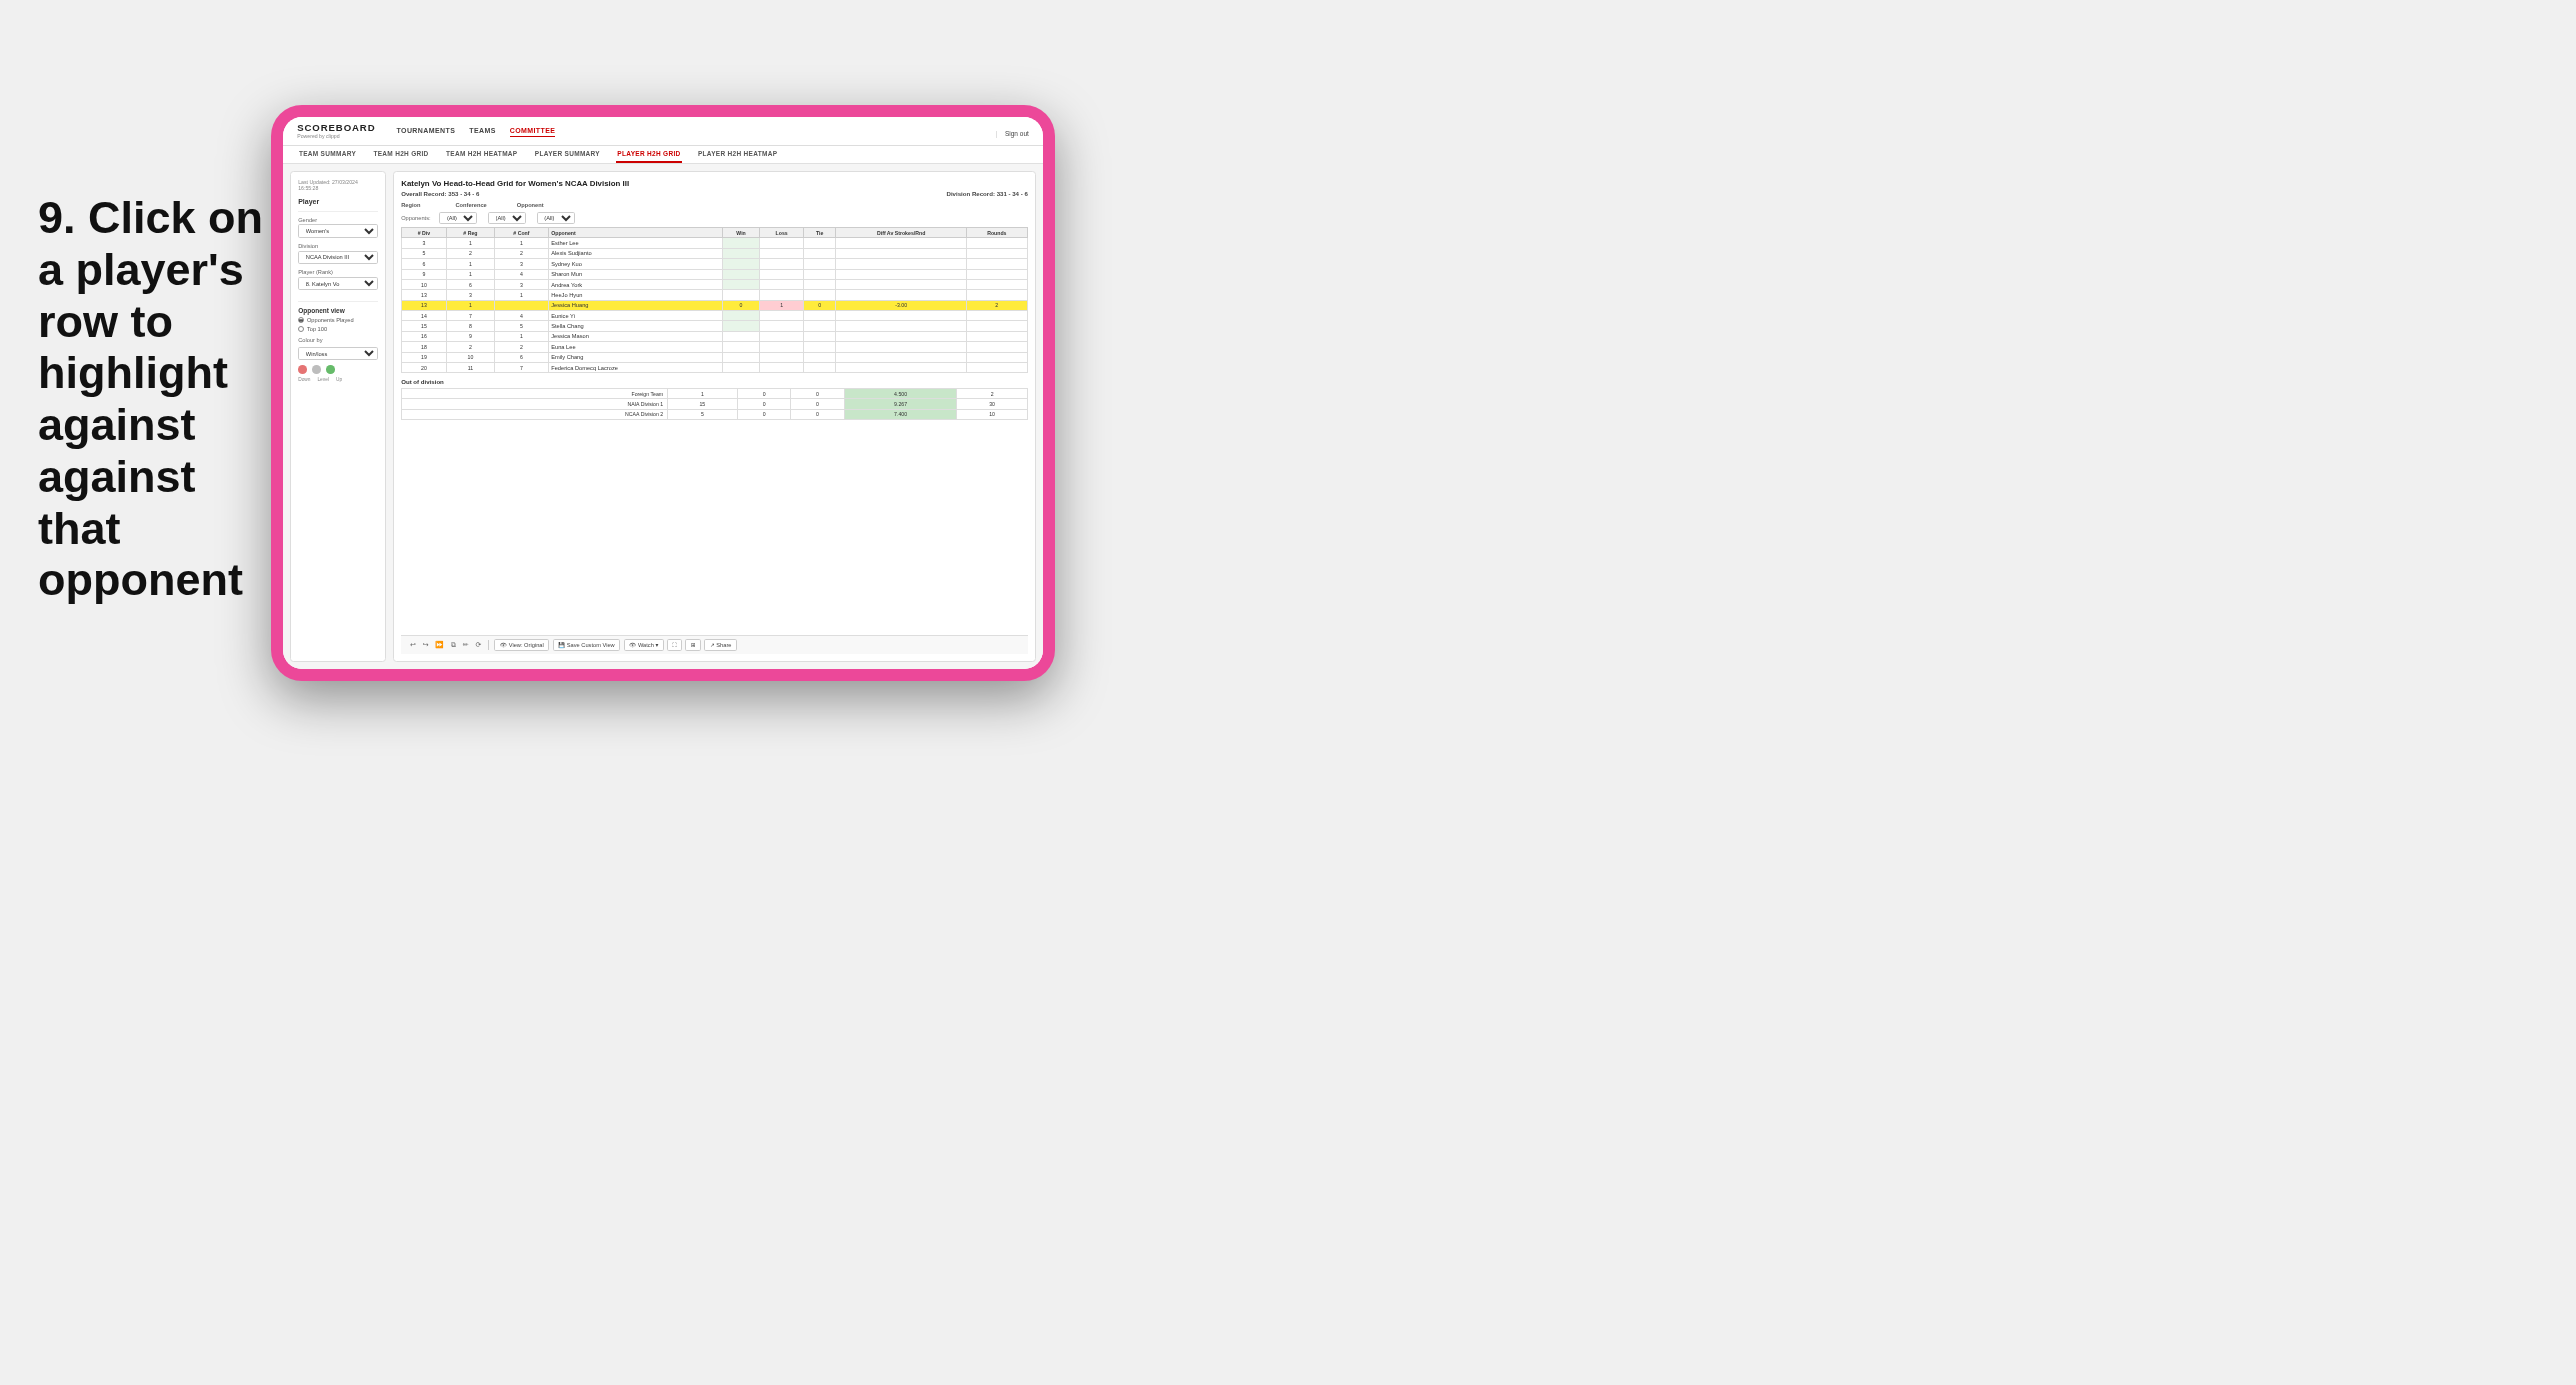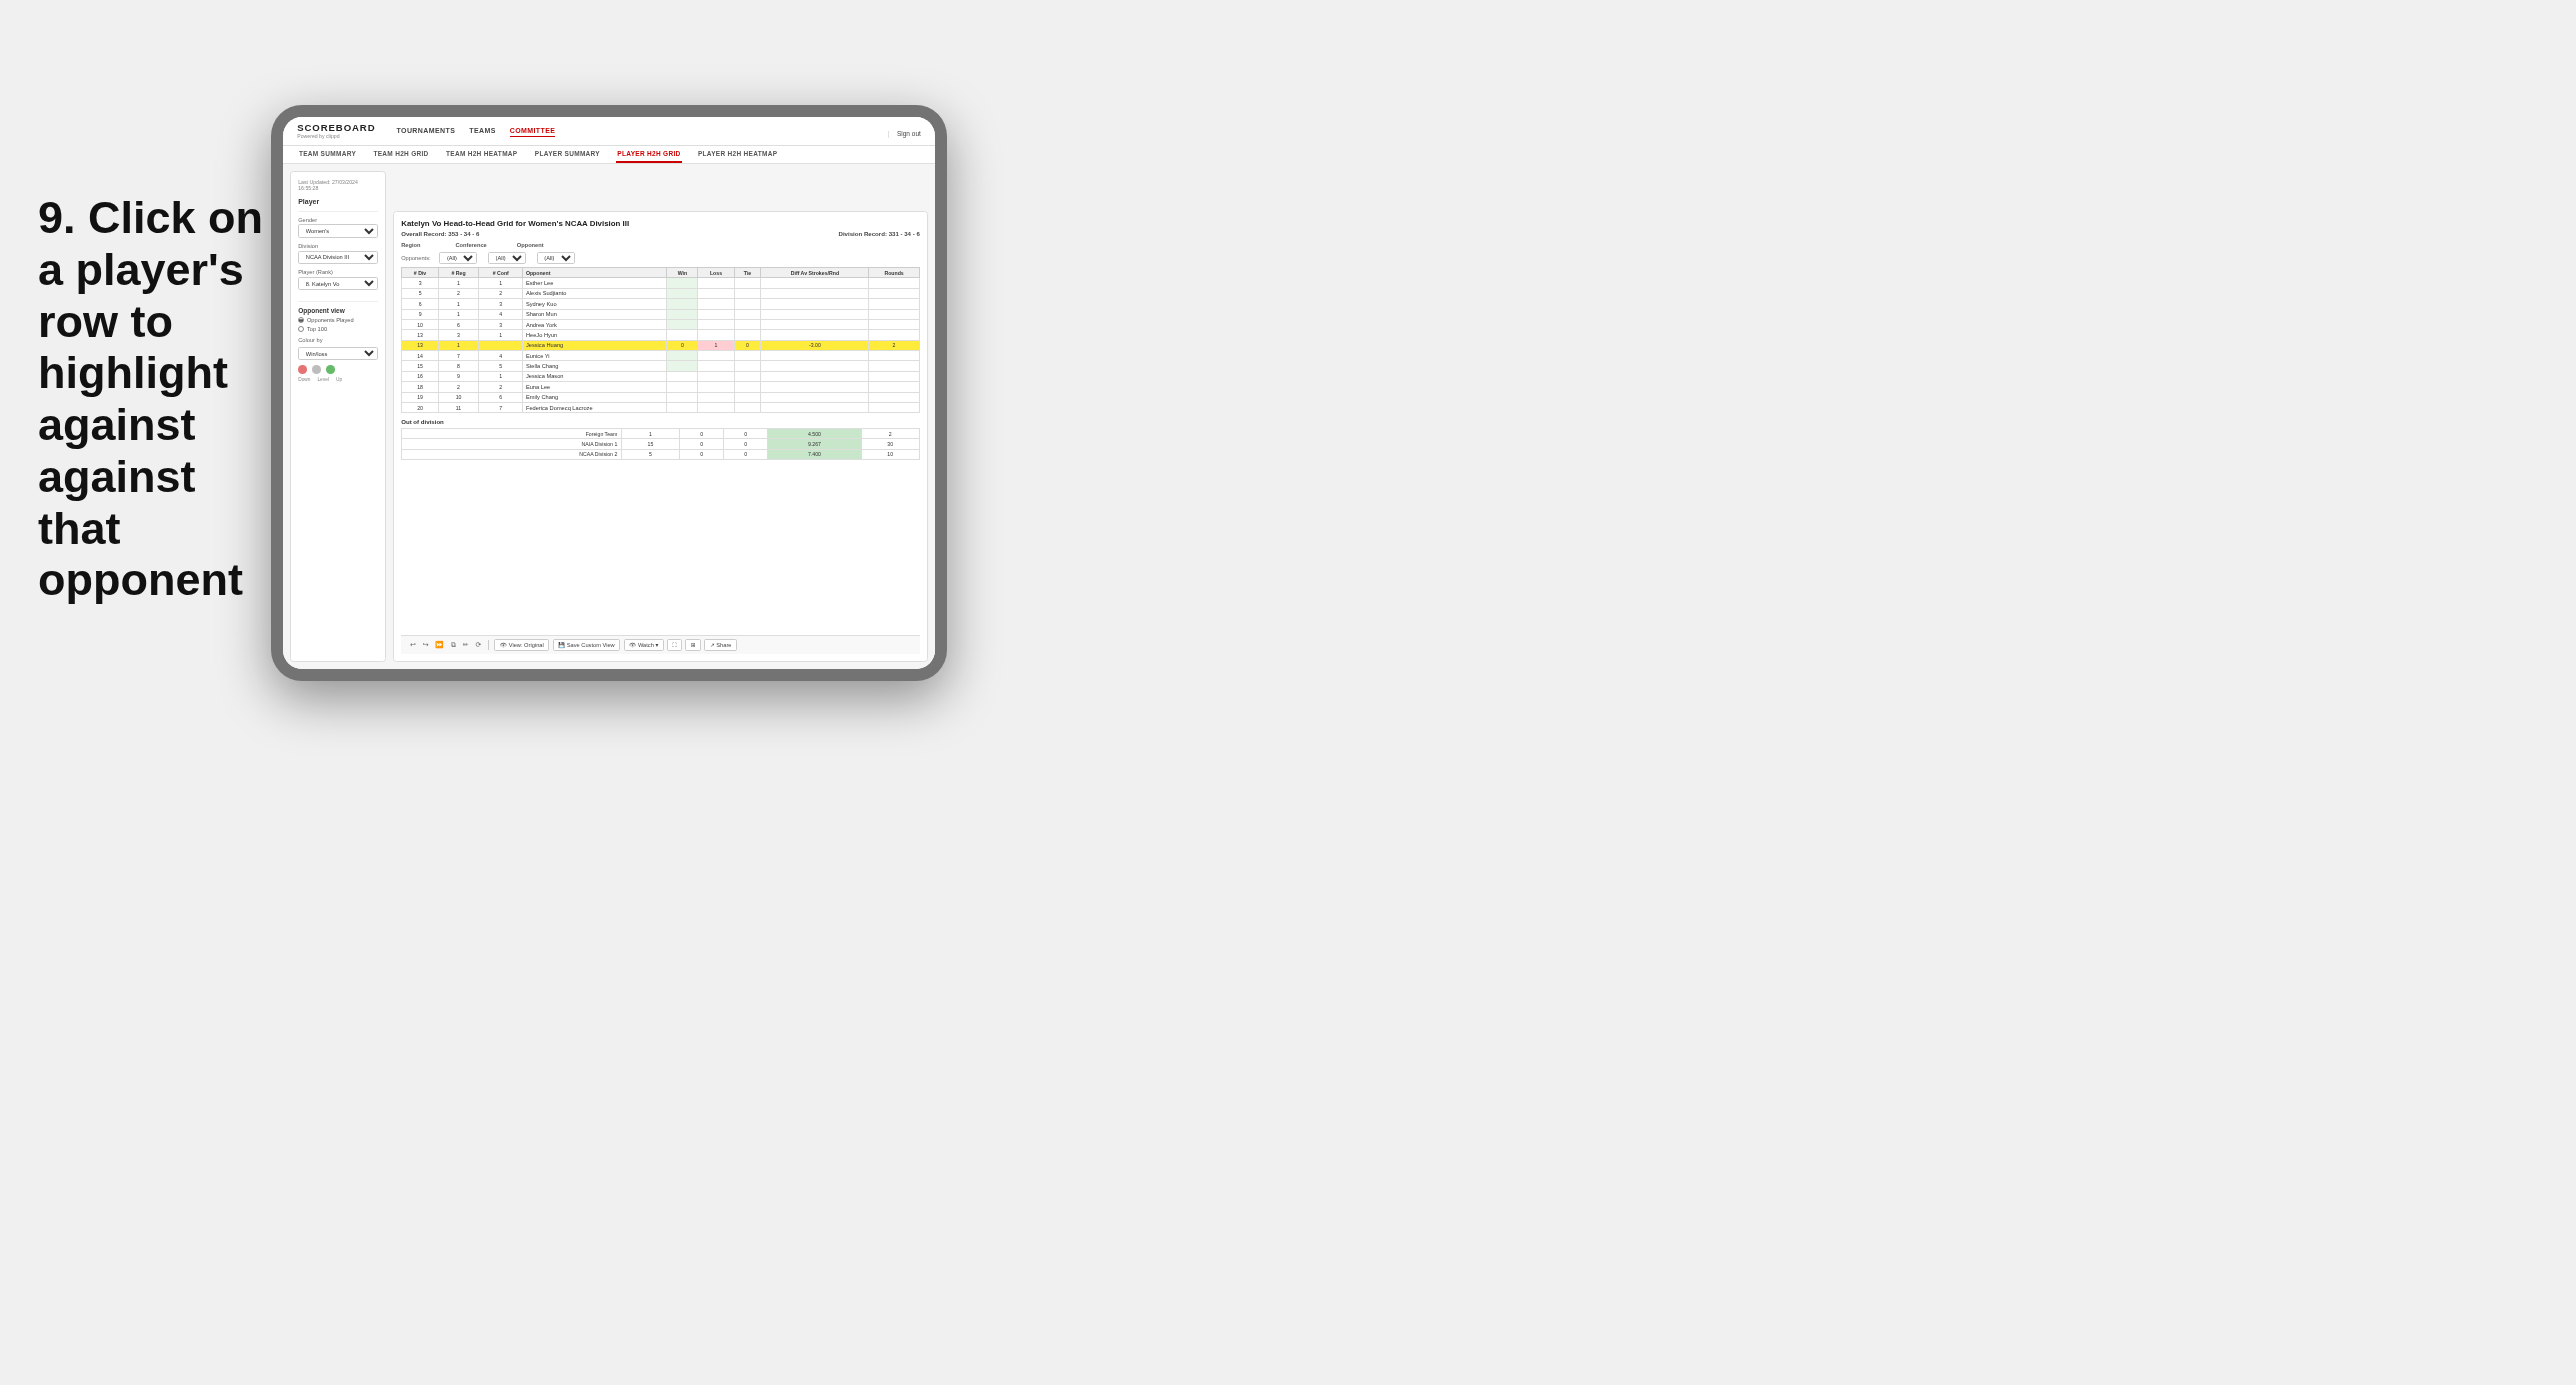--- a/index.html
+++ b/index.html
@@ -10,23 +10,23 @@
       height: 1386px;
       overflow: hidden;
       position: relative;
     }
 
     
     .tablet-frame {
       position: absolute;
       left: 271px;
       top: 105px;
-      width: 676px;
+      width: 784px;
       height: 576px;
-      background: #737373;
+      background: #ec4899;
       border-radius: 31px;
       box-shadow: 0 17.5px 52px rgba(0,0,0,0.4);
       padding: 12.2px;
     }
 
     .tablet-screen {
       width: 100%;
       height: 100%;
       background: #fff;
       border-radius: 19px;
@@ -222,21 +222,20 @@
     
     .right-panel {
       flex: 1;
       background: #fff;
       border: 0.9px solid #ddd;
       border-radius: 3.5px;
       padding: 7px;
       overflow: hidden;
       display: flex;
       flex-direction: column;
-      margin-top: 40px;
     }
     .grid-title {
       font-size: 7.9px;
       font-weight: 700;
       color: #222;
       margin-bottom: 1.7px;
     }
     .grid-subtitle {
       font-size: 6.1px;
       color: #444;

